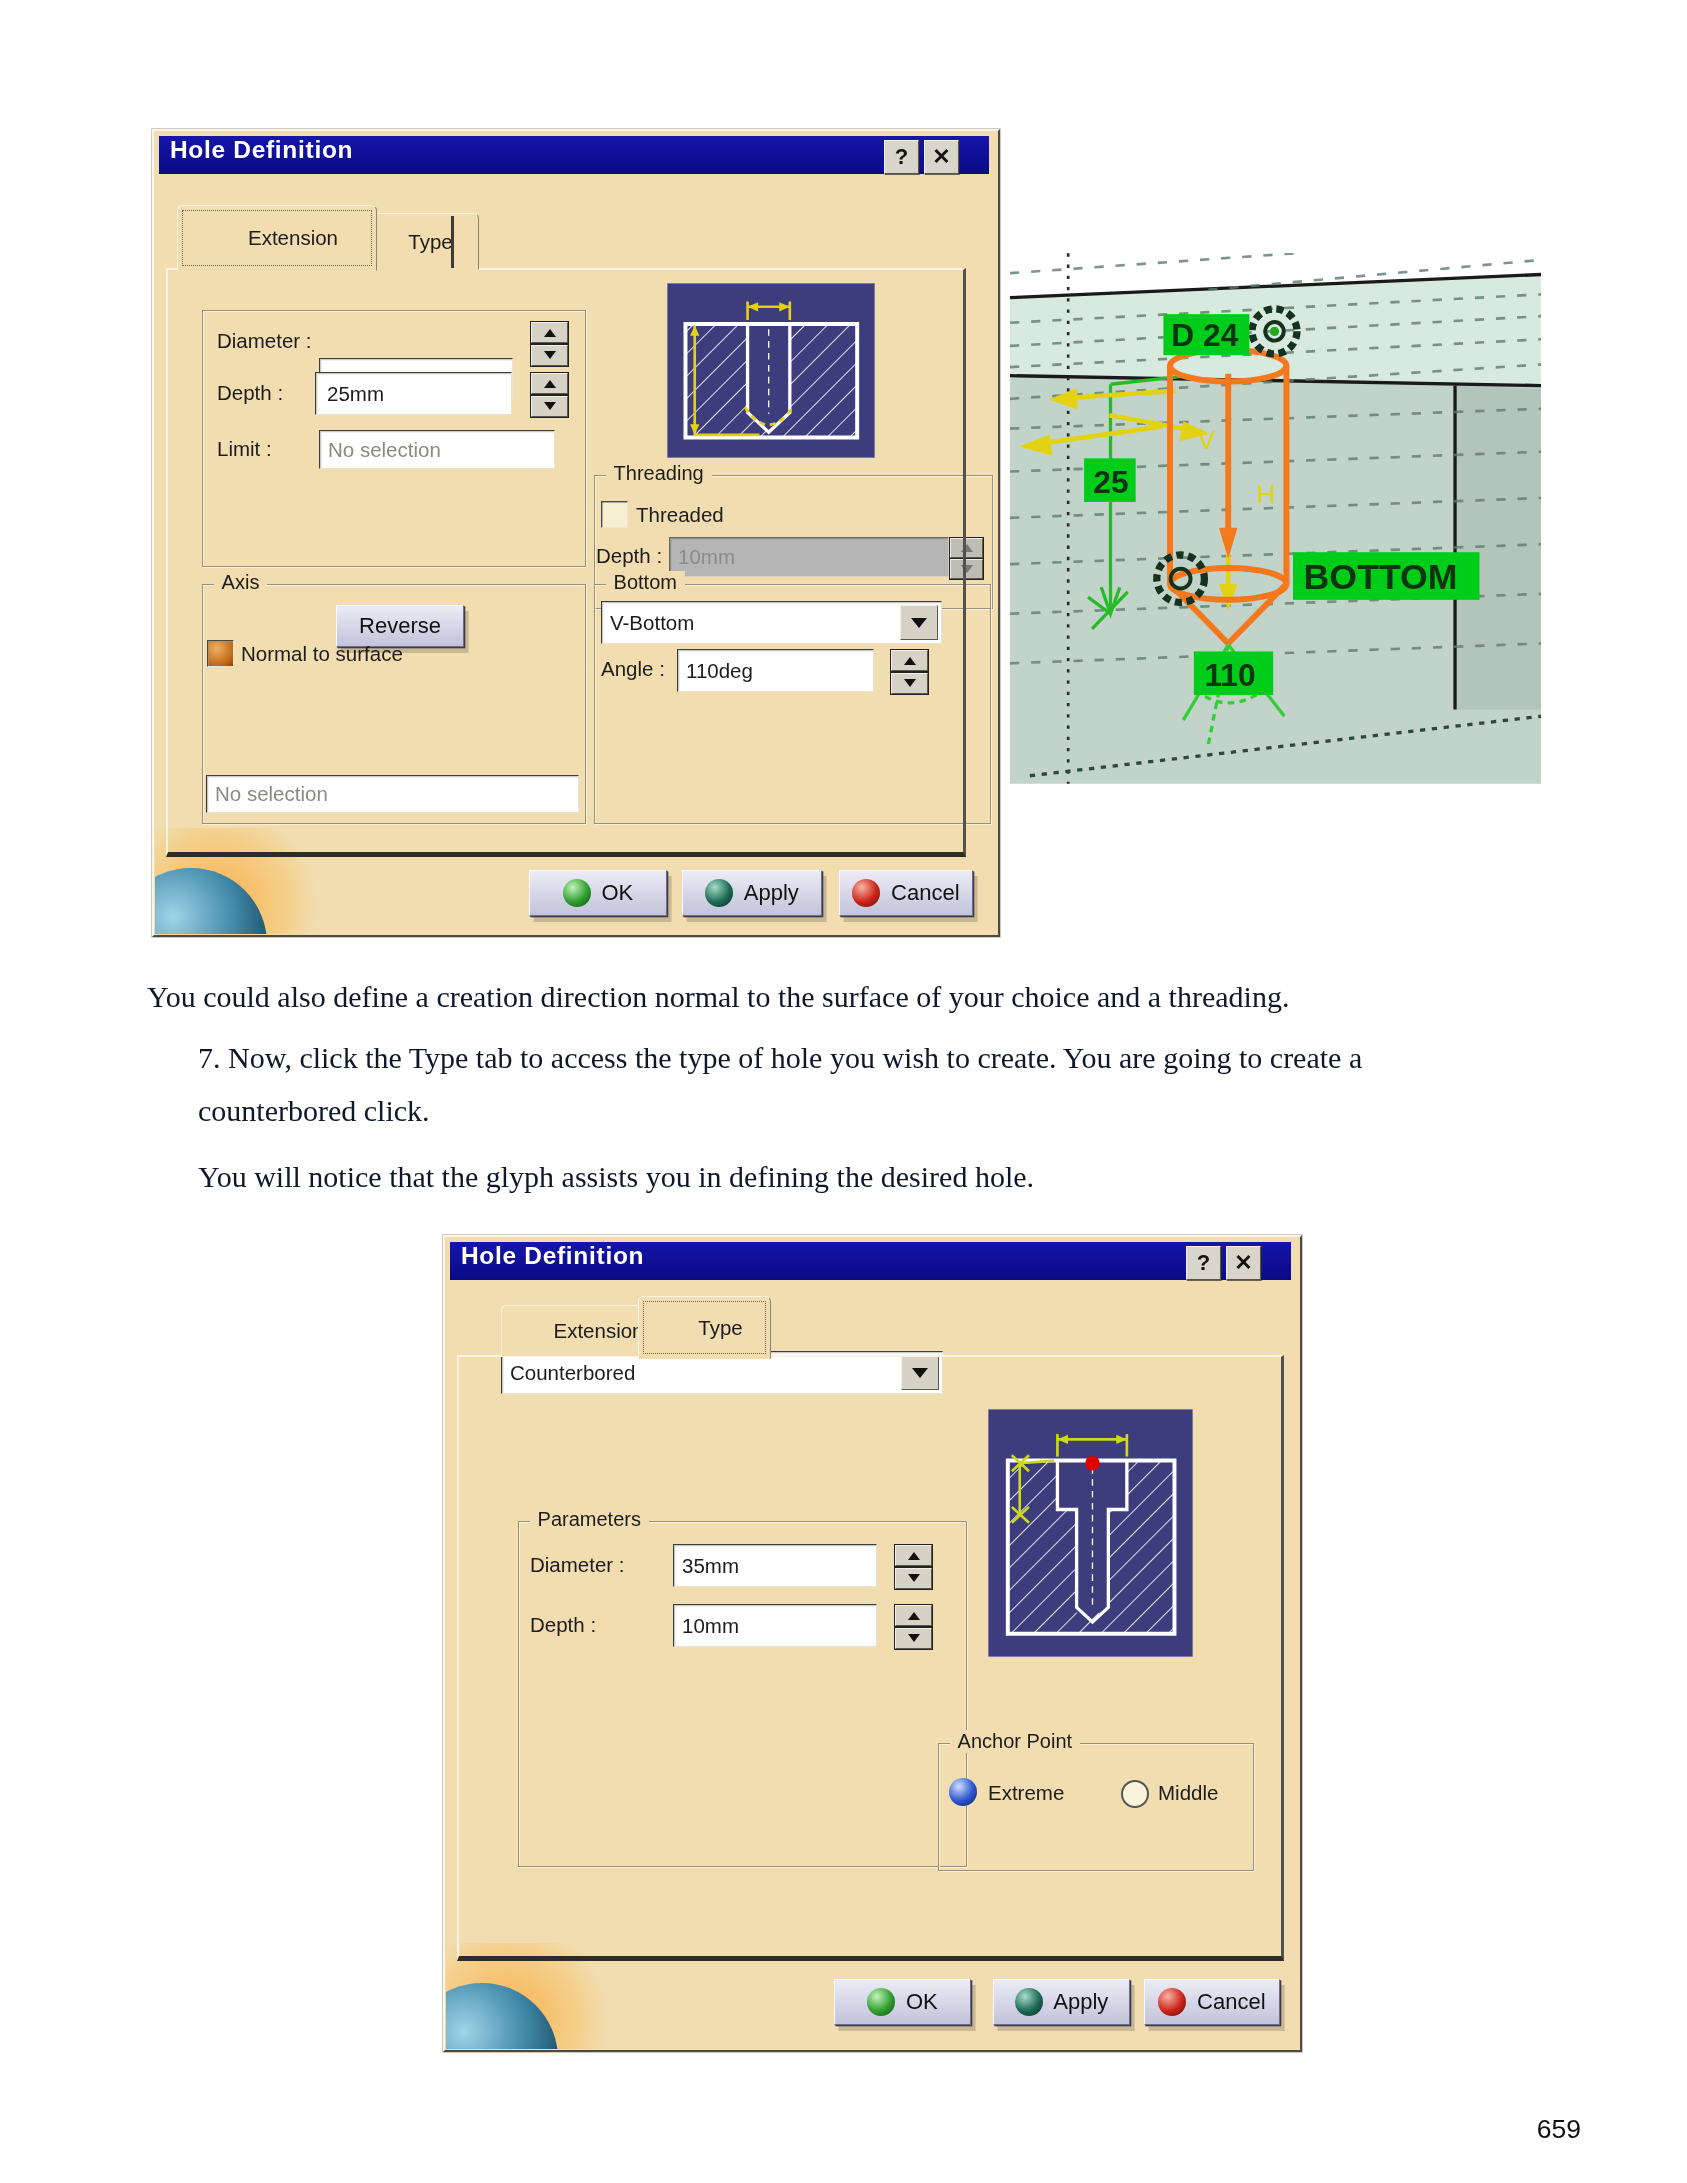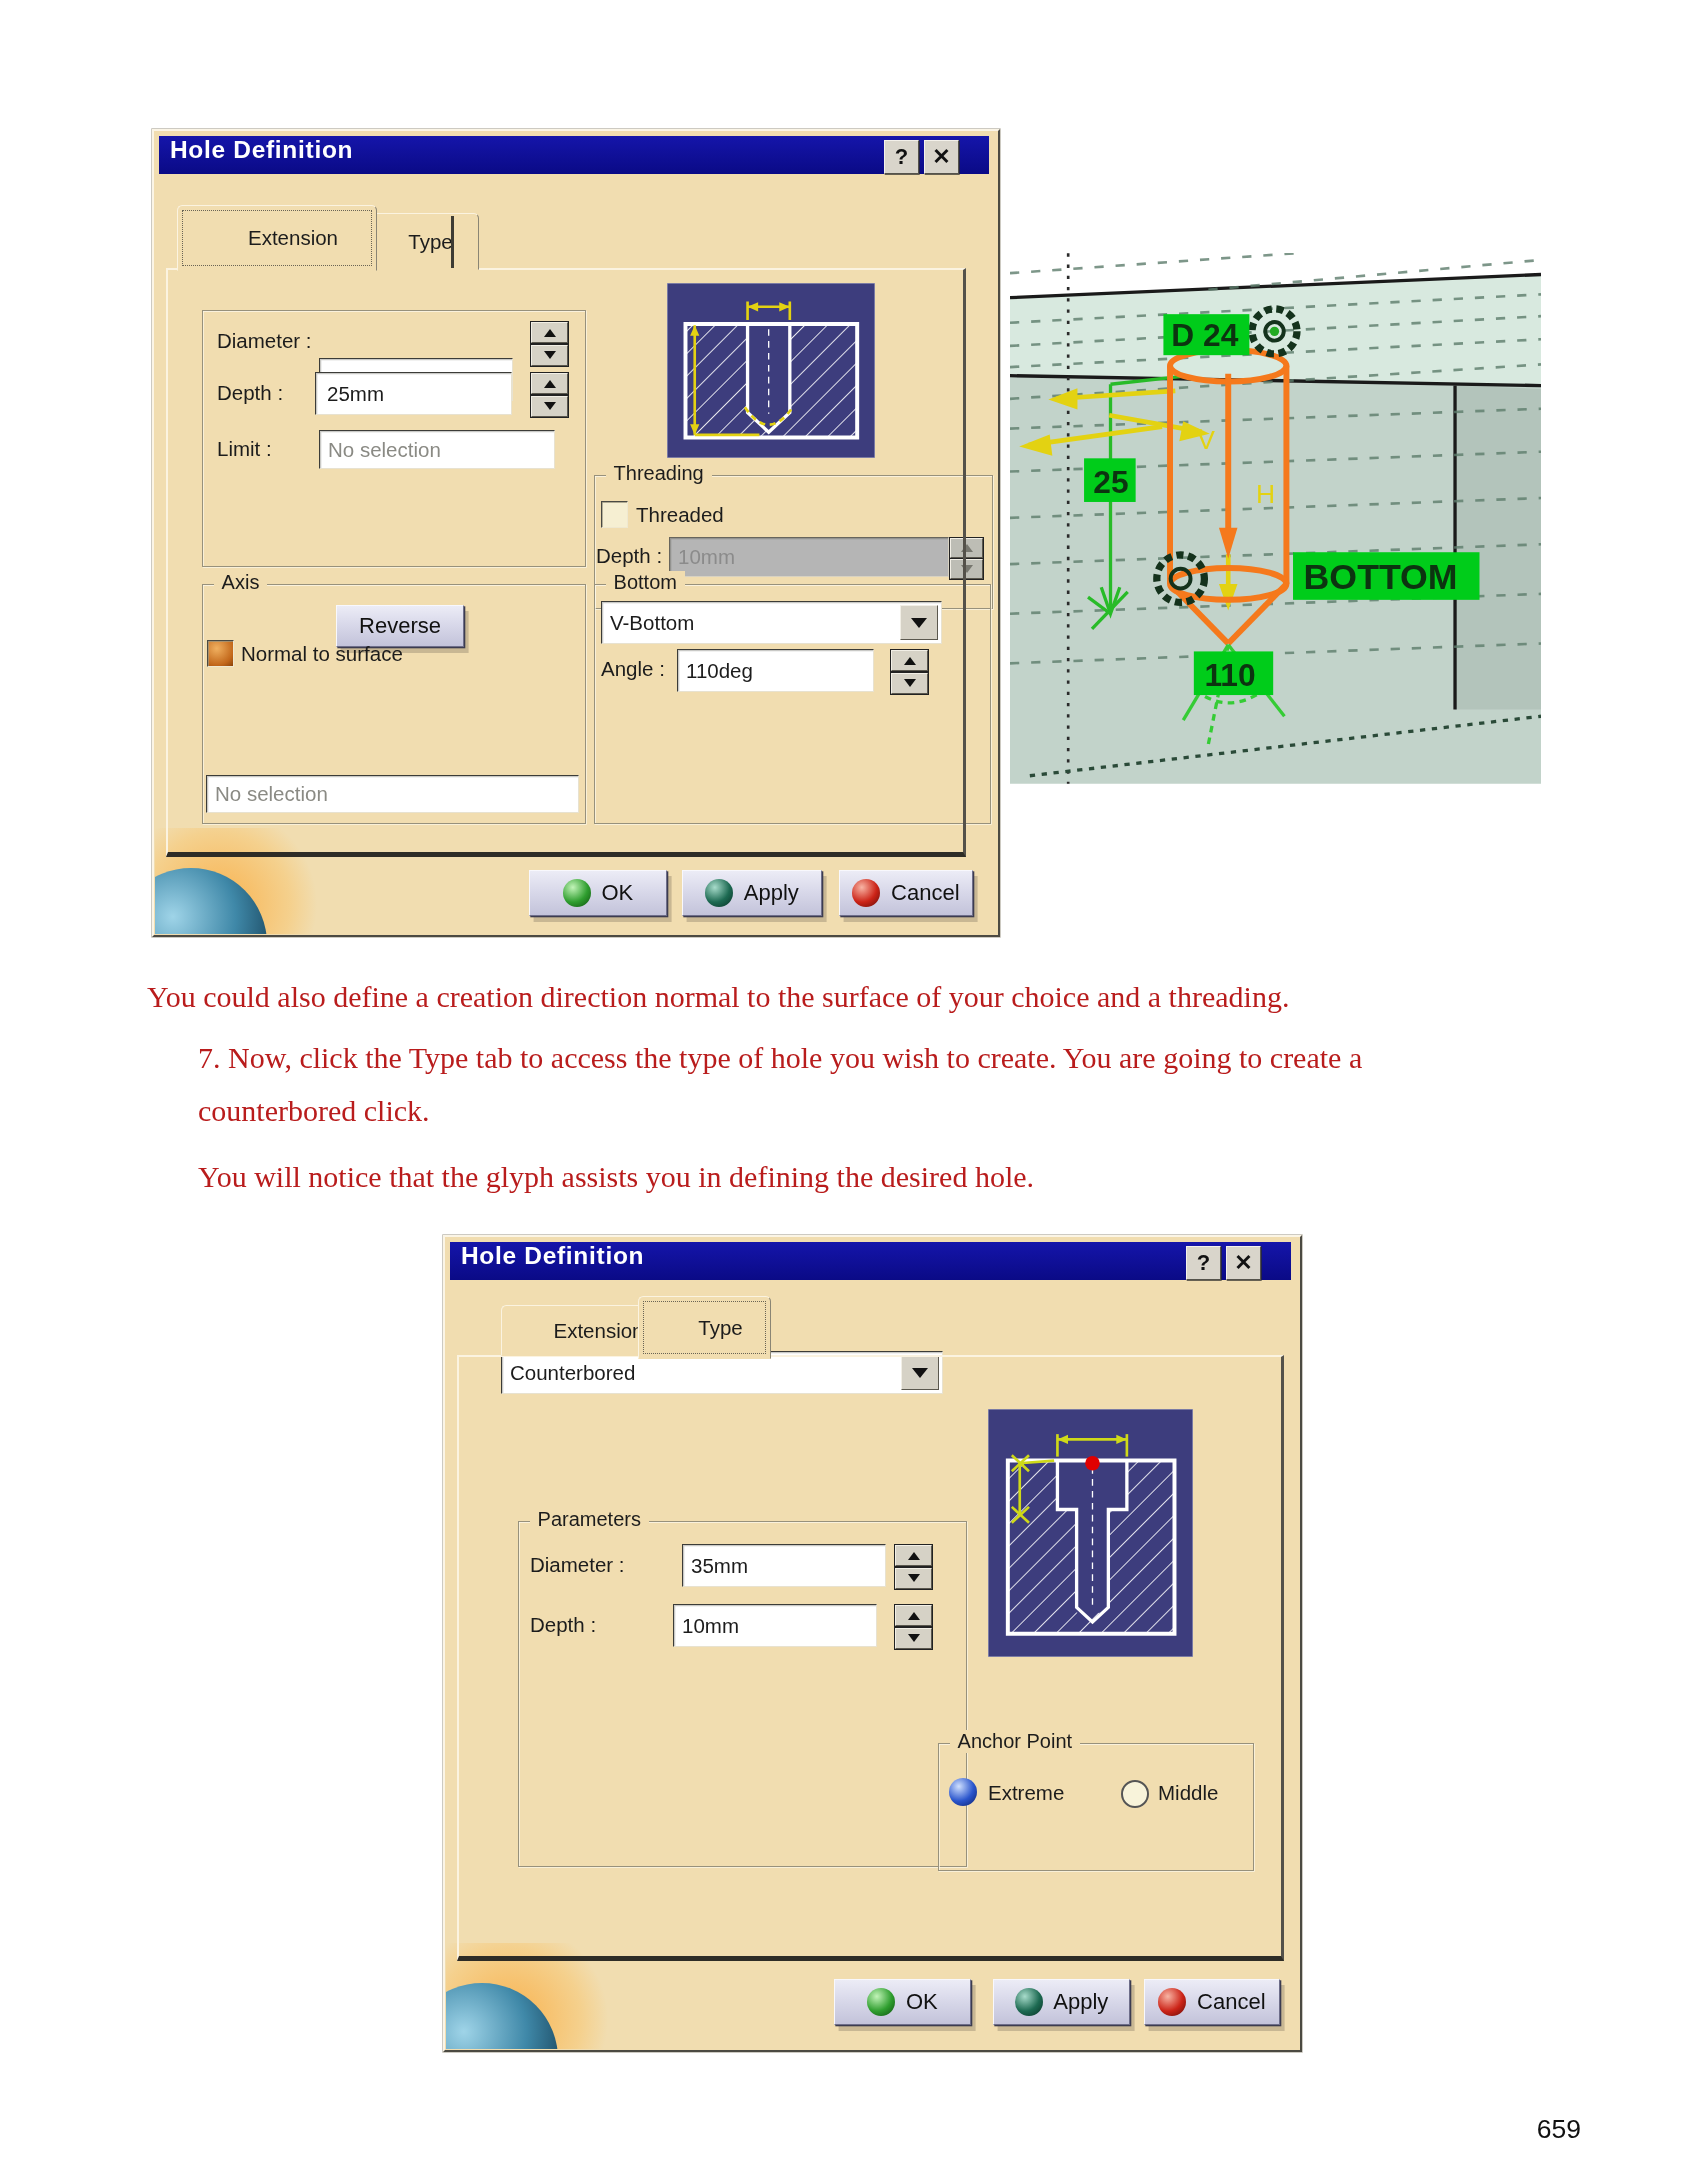--- a/index.html
+++ b/index.html
@@ -36,21 +36,21 @@
   .orb.teal{background:radial-gradient(circle at 35% 30%,#a8dccb,#1d6a52 55%,#072e22);}
   .orb.red{background:radial-gradient(circle at 35% 30%,#f8b4a4,#cc2418 55%,#5e0a06);}
   .chk{position:absolute;width:25px;height:25px;background:#f6efd2;border:1.3px solid;border-color:#4a4a44 #efe8d0 #efe8d0 #4a4a44;box-shadow:inset 0.7px 0.7px 0 #99947e;}
   .chk.checked{background:radial-gradient(circle at 35% 30%,#f0b060,#c2671a 70%,#8a4208);}
   .radio{position:absolute;border-radius:50%;}
   .radio.on{width:28px;height:28px;background:radial-gradient(circle at 35% 30%,#cfe0ff,#2a55cc 55%,#0a1e66);}
   .radio.off{width:24px;height:24px;background:#f8f3da;border:2px solid #555;}
   .sphere-wrap{position:absolute;left:1.3px;bottom:1.3px;width:165px;height:106px;overflow:hidden;pointer-events:none;}
   .sphere-glow{position:absolute;left:-20px;top:-6.6px;width:185px;height:152px;background:radial-gradient(circle at 45% 55%,rgba(250,170,60,.85),rgba(250,190,90,.4) 55%,rgba(241,221,176,0) 75%);}
   .sphere{position:absolute;left:-40px;top:40px;width:152px;height:152px;border-radius:50%;background:radial-gradient(circle at 38% 32%,#9fd4e8,#3f88a8 45%,#1c4a62 75%,#0a1c28);}
-  .serif{position:absolute;font-family:"Liberation Serif",serif;font-size:30px;color:#b91c1c;white-space:nowrap;}
+  .serif{position:absolute;font-family:"Liberation Serif",serif;font-size:30px;color:#0f172a;white-space:nowrap;}
   .pagenum{position:absolute;font-size:26.5px;color:#111;}
 </style>
 </head>
 <body>
 
 <div class="dialog" style="left:152px;top:129px;width:844px;height:804px;">
   <div class="titlebar">
     <span>Hole Definition</span>
   </div>
   <div class="tb-btn" style="right:79px;">
@@ -346,21 +346,21 @@
       <line x1="36" y1="148" x2="62" y2="172"></line>
       <line x1="62" y1="148" x2="36" y2="172"></line>
       <line x1="48" y1="82" x2="100" y2="78"></line>
     </g>
   </svg>
 
   <div class="group" style="left:73px;top:284px;width:447px;height:344px;">
     <span class="glabel">Parameters</span>
   </div>
   <div class="lbl" style="left:85px;top:316px;">Diameter :</div>
-  <div class="field" style="left:237px;top:307px;width:186px;height:41px;">
+  <div class="field" style="left:228px;top:307px;width:186px;height:41px;">
     <span>35mm</span>
   </div>
   <div class="spin" style="left:449px;top:307px;height:44px;">
     <div class="spin-b">
         <span class="tri-up"></span>
       </div>
     <div class="spin-b">
         <span class="tri-down"></span>
       </div>
   </div>

